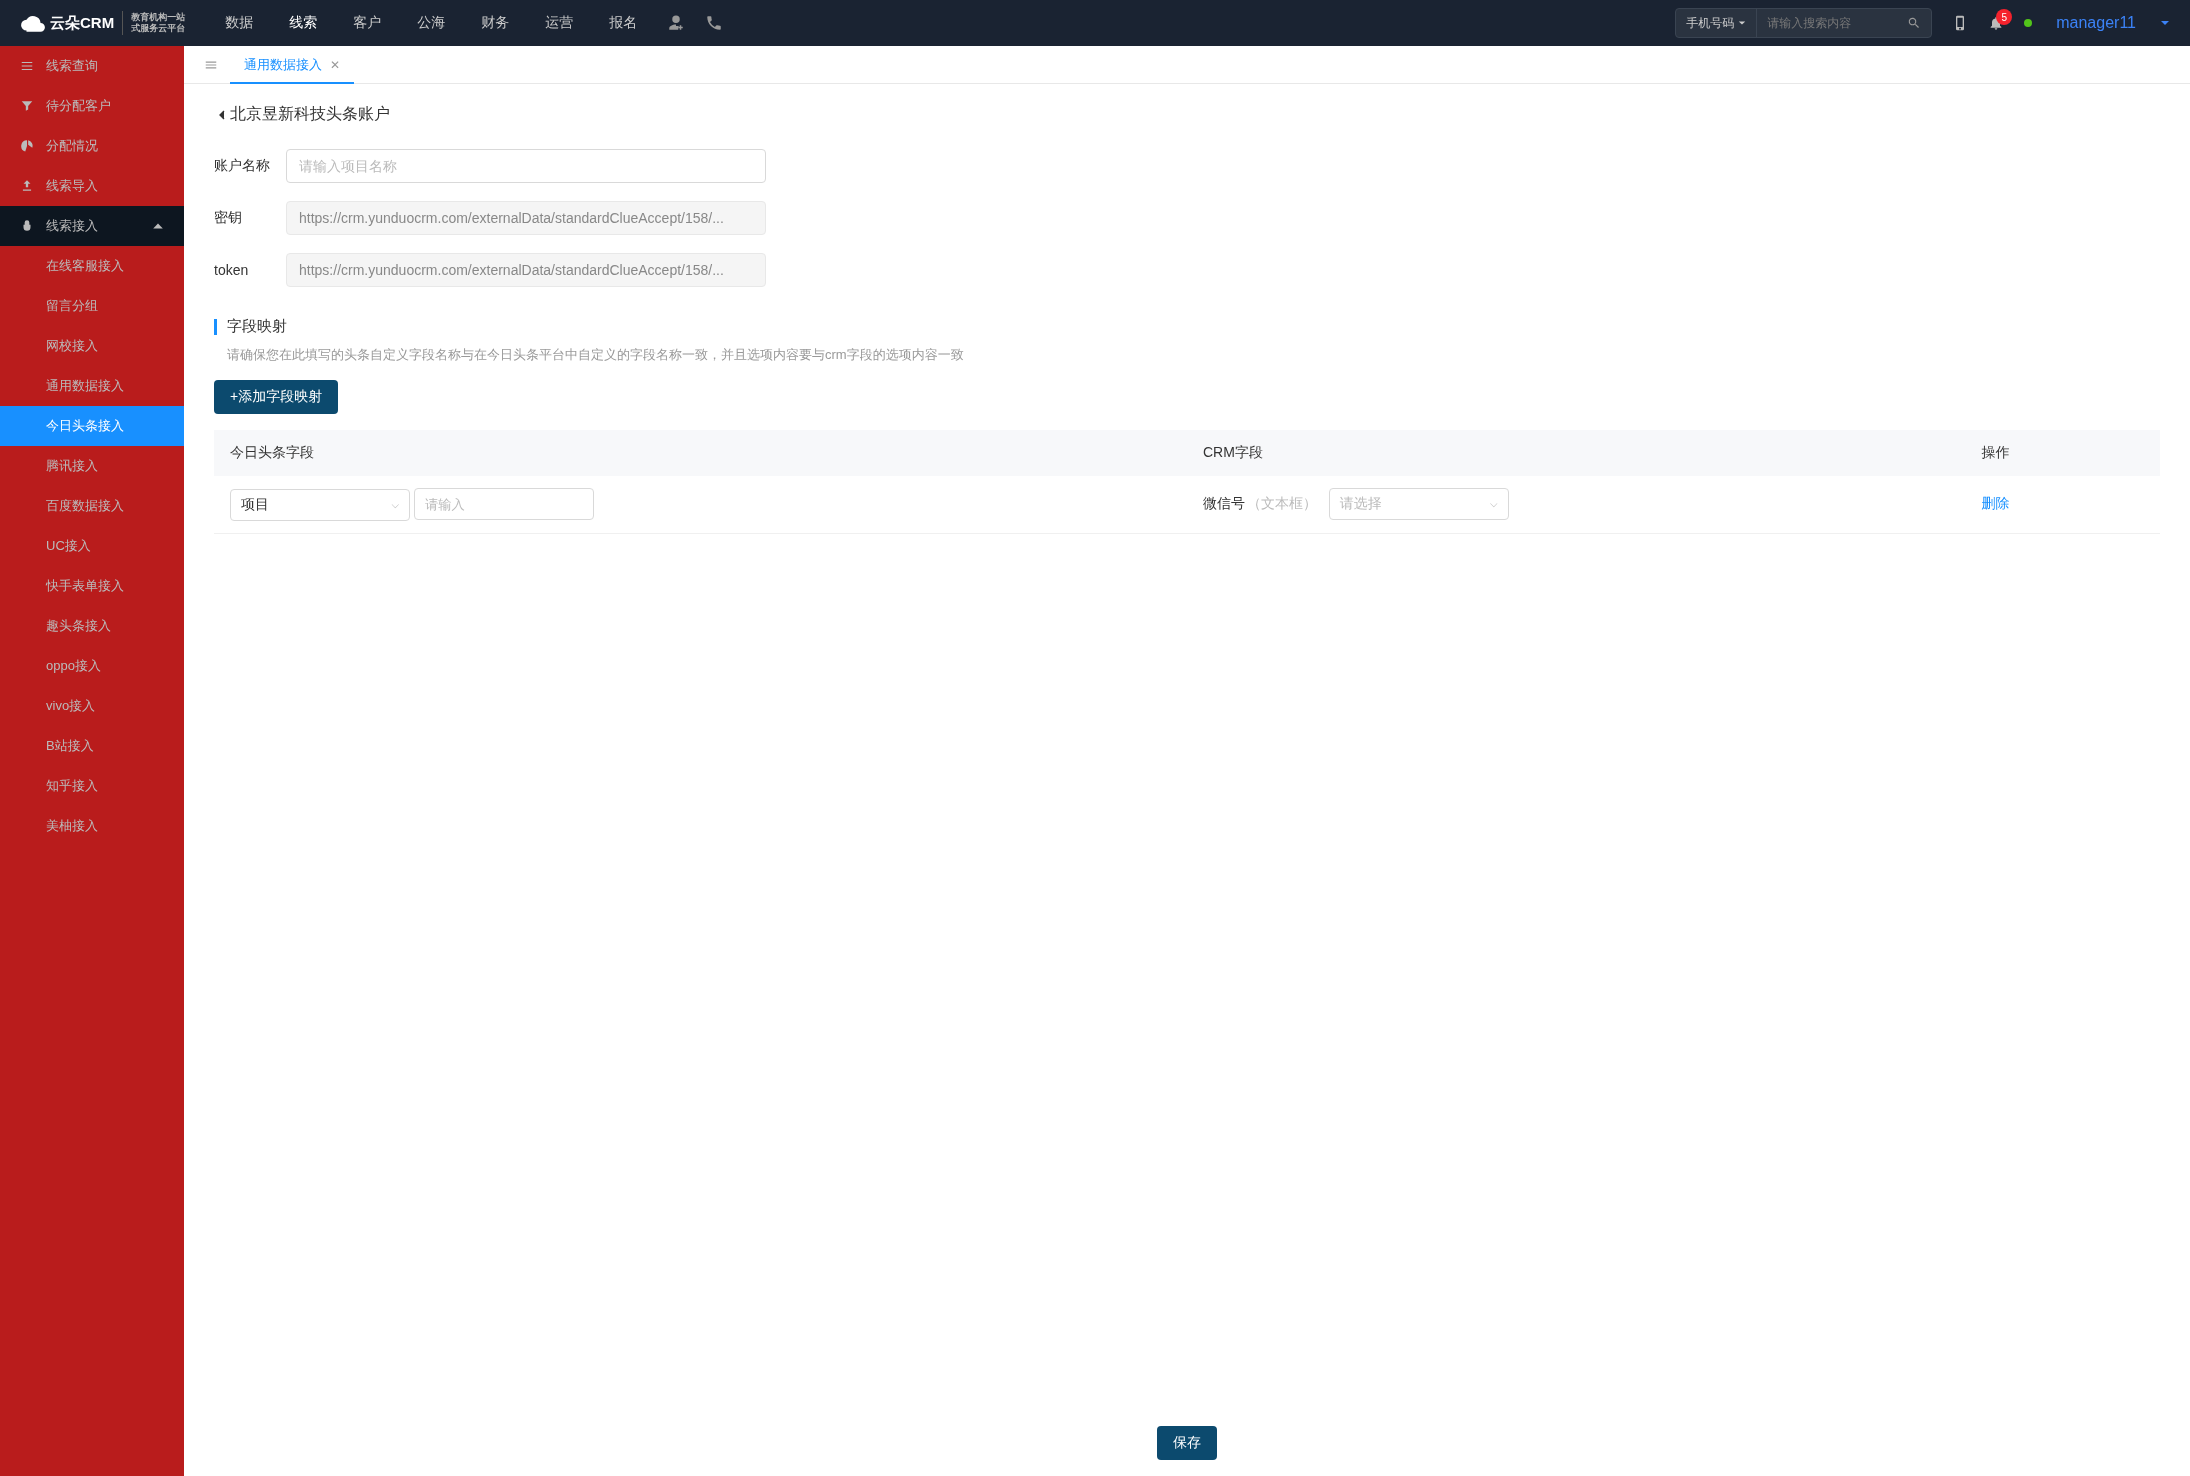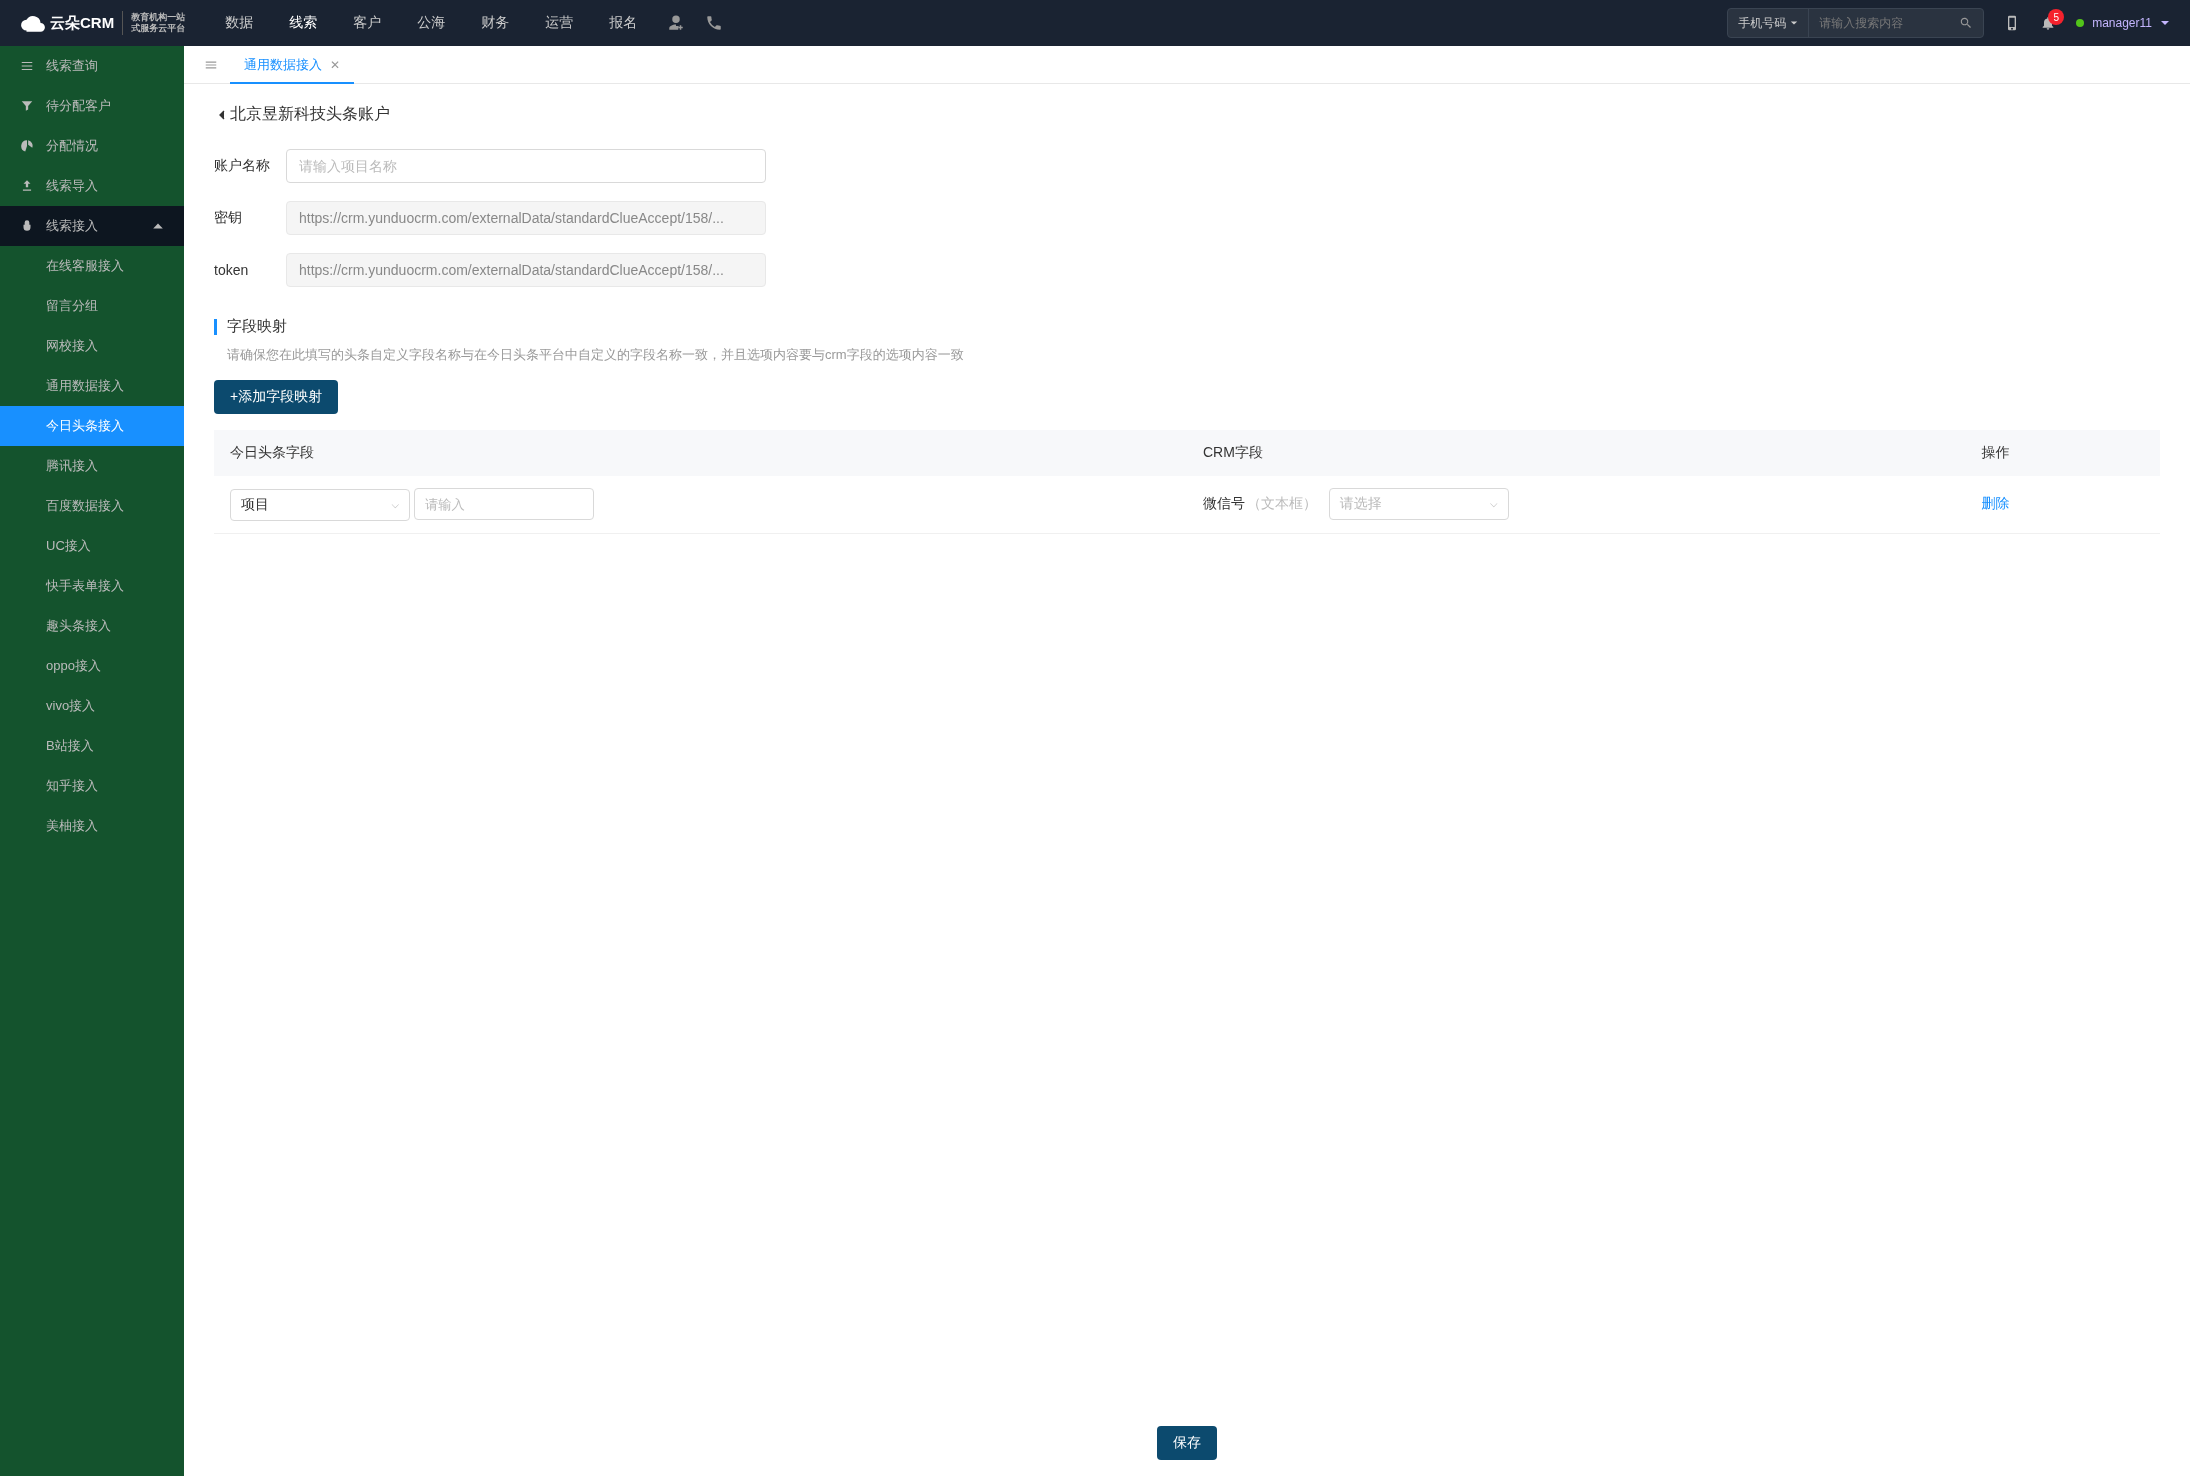--- a/index.html
+++ b/index.html
@@ -22,26 +22,26 @@
 .header-right { margin-left: auto; display: flex; align-items: center; gap: 20px; padding-left: 29px; }
 .search-box { display: flex; align-items: center; background: #2a3340; border: 1px solid #3a4452; border-radius: 4px; height: 30px; }
 .search-select { color: #ccc; padding: 0 10px; font-size: 12px; display: flex; align-items: center; gap: 4px; cursor: pointer; border-right: 1px solid #3a4452; height: 100%; }
 .search-input { background: transparent; border: none; color: #ccc; padding: 0 10px; width: 140px; outline: none; font-size: 12px; }
 .search-input::placeholder { color: #777; }
 .search-btn { background: transparent; border: none; color: #999; padding: 0 10px; cursor: pointer; }
 
 .header-icon { color: #bbb; cursor: pointer; position: relative; }
 .notif-badge { position: absolute; top: -6px; right: -8px; background: #f5222d; color: #fff; font-size: 10px; border-radius: 8px; min-width: 16px; height: 16px; display: flex; align-items: center; justify-content: center; padding: 0 4px; }
 
-.user { display: flex; align-items: center; gap: 8px; color: #c4b5fd; cursor: pointer; font-size: 12px; }
+.user { display: flex; align-items: center; gap: 24px; color: #3b82f6; cursor: pointer; font-size: 16px; }
 .user-dot { width: 8px; height: 8px; background: #52c41a; border-radius: 50%; }
 
 
 .layout { display: flex; height: calc(100vh - 46px); }
-.sidebar { width: 184px; background: #14532d; overflow-y: auto; flex-shrink: 0; }
+.sidebar { width: 184px; background: #b91c1c; overflow-y: auto; flex-shrink: 0; }
 .sidebar-item { display: flex; align-items: center; padding: 0 20px; height: 40px; color: #bbb; cursor: pointer; gap: 12px; font-size: 13px; }
 .sidebar-item.expanded { background: #0d1620; }
 .sidebar-item.active { background: #1890ff; color: #fff; }
 .sidebar-icon { width: 14px; height: 14px; flex-shrink: 0; }
 .sidebar-chevron { margin-left: auto; width: 12px; height: 12px; }
 .sidebar-submenu .sidebar-item { padding-left: 46px; }
 
 
 .main { flex: 1; background: #fff; display: flex; flex-direction: column; overflow: hidden; }
 

